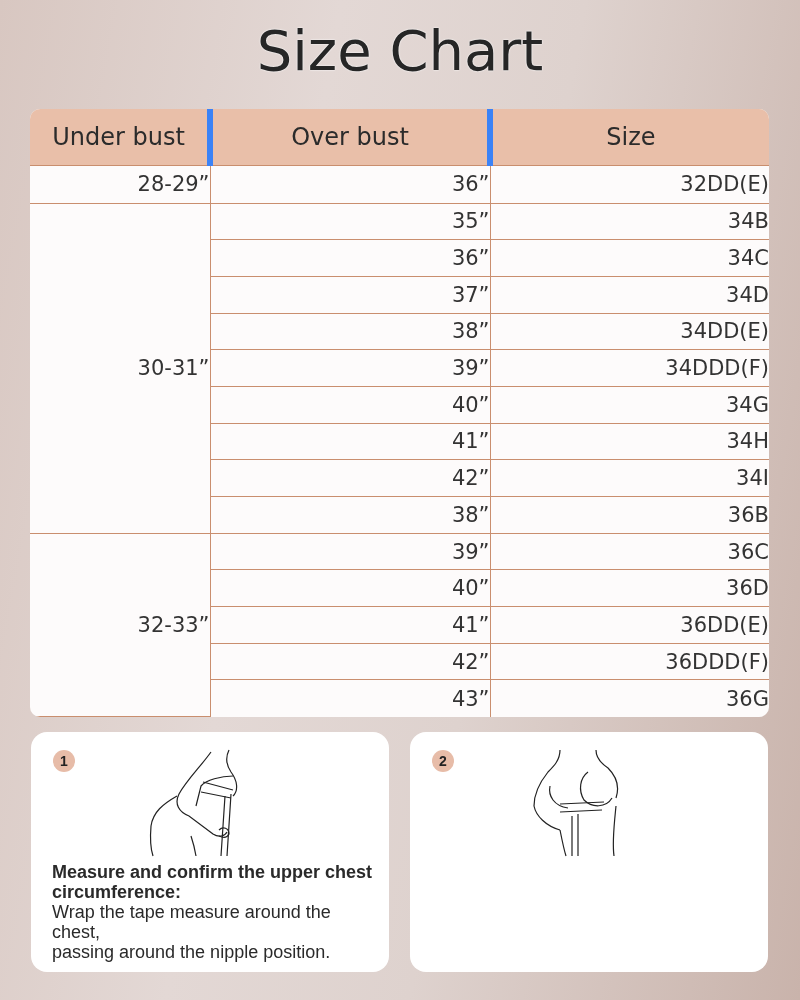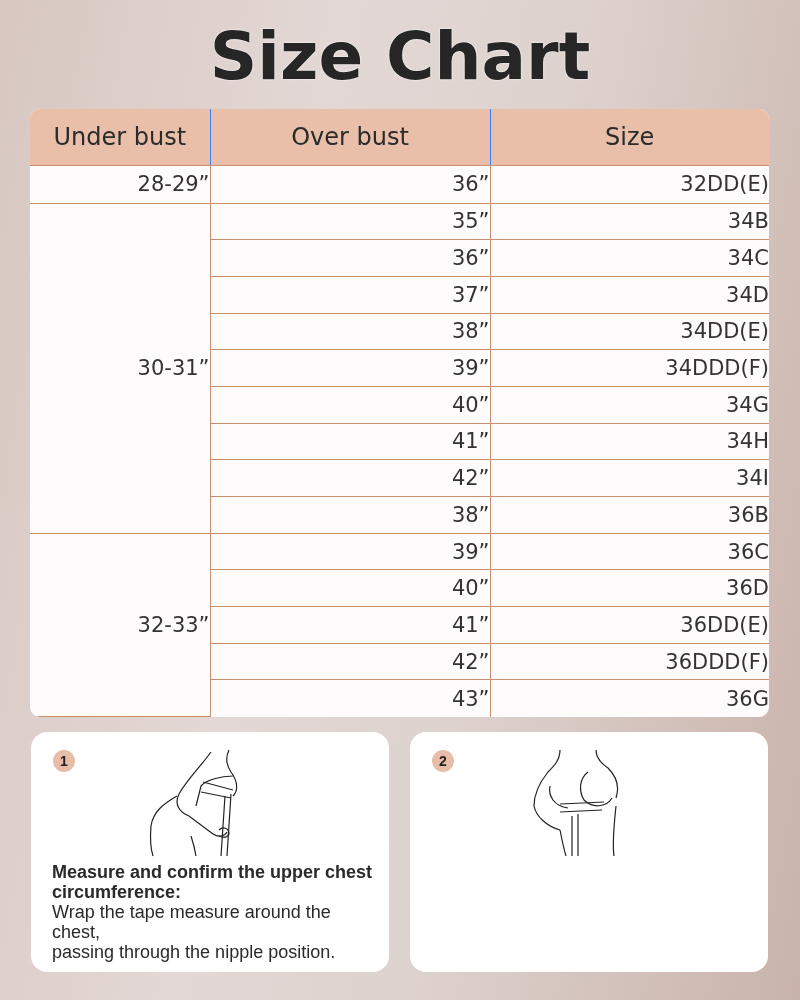--- a/index.html
+++ b/index.html
@@ -5,38 +5,38 @@
   * { box-sizing: border-box; margin: 0; padding: 0; }
   html, body { width: 800px; height: 1000px; overflow: hidden; }
   body {
     font-family: "Liberation Sans", "DejaVu Sans", sans-serif;
     background: linear-gradient(100deg, #d8c7c1 0%, #e3d8d5 35%, #ded2ce 60%, #c9b3ab 100%);
     position: relative;
     color: #2a2a2a;
   }
   .title {
     position: absolute; left: 0; top: 18px; width: 800px;
-    text-align: center; font-size: 66px; font-weight: bold;
+    text-align: center; font-size: 56px; font-weight: normal;
     color: #262626; letter-spacing: 0px;
     font-family: "DejaVu Sans", sans-serif;
     text-shadow: 0 0 2px #fff, 0 0 1px #fff;
   }
   .table-wrap {
     position: absolute; left: 30px; top: 109px; width: 739px; height: 608px;
     border-radius: 10px; overflow: hidden; background: #fdfbfb;
   }
   table {
     width: 100%; border-collapse: collapse; table-layout: fixed;
   }
   col.c1 { width: 180px; }
   col.c2 { width: 280px; }
   col.c3 { width: 279px; }
   th {
     background: #e9bfa9; height: 56px; font-size: 24px; font-weight: normal;
-    color: #2b2b2b; border-right: 1px solid #3b82f6; border-bottom: 1px solid #c98e6e;
+    color: #2b2b2b; border-right: 6px solid #3b82f6; border-bottom: 1px solid #c98e6e;
     font-family: "DejaVu Sans", sans-serif;
   }
   th:last-child { border-right: none; }
   td {
     text-align: right; font-size: 21px; color: #333;
     border-right: 1px solid #c98e6e; border-bottom: 1px solid #c98e6e;
     height: 36.7px; font-family: "DejaVu Sans", sans-serif;
   }
   td:last-child { border-right: none; }
   tr:last-child td { border-bottom: none; }
@@ -157,21 +157,21 @@
     <path d="M36 50 C22 58 12 66 10 80 C9 92 10 104 12 110"></path>
     <path d="M55 60 L60 40 C65 34 80 30 92 30"></path>
     <path d="M62 36 L92 44 M60 46 L90 52"></path>
     <path d="M84 50 L80 110 M90 48 L86 110"></path>
     <path d="M50 90 C52 96 54 104 55 110"></path>
     <path d="M78 84 C82 80 88 82 88 88 C86 92 82 92 78 90"></path>
   </svg>
   <div class="card-text">
     <div class="card-heading">Measure and confirm the upper chest circumference:</div>
     <div>Wrap the tape measure around the chest,</div>
-    <div>passing through the nipple position.</div>
+    <div>passing around the nipple position.</div>
   </div>
 </div>
 
 <div class="card c-b">
   <div class="badge">2</div>
   <svg class="illus" viewBox="0 0 140 112" fill="none" stroke="#222" stroke-width="1.2">
     <path d="M40 4 C40 14 34 20 28 26 C20 36 14 48 14 60 C16 70 26 80 40 84"></path>
     <path d="M76 4 C76 12 82 18 88 22 C96 30 100 40 96 52"></path>
     <path d="M30 40 C28 50 34 60 48 62"></path>
     <path d="M68 26 C60 32 58 44 64 54 C72 62 86 62 92 52"></path>

